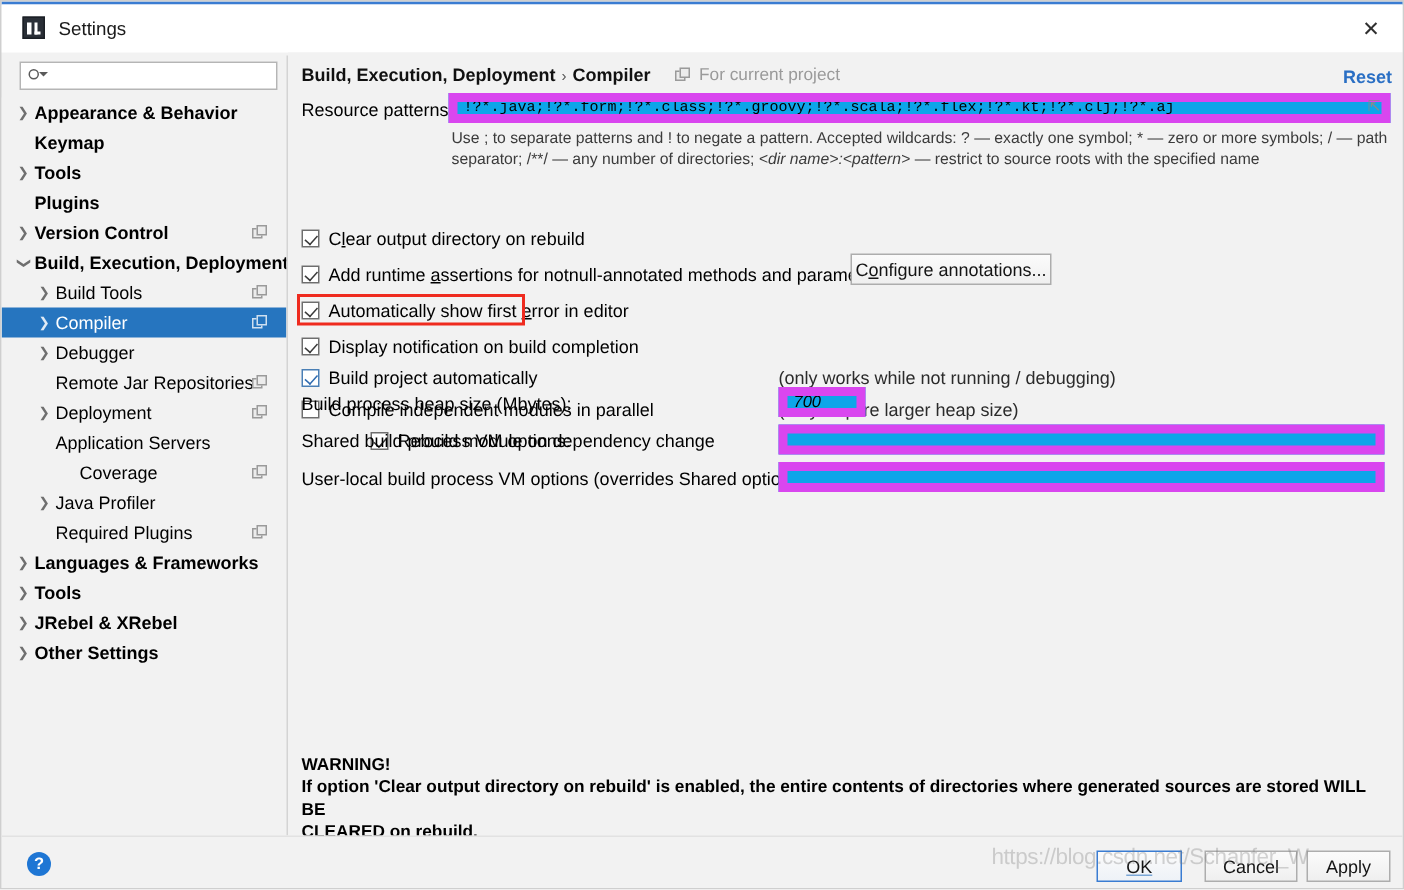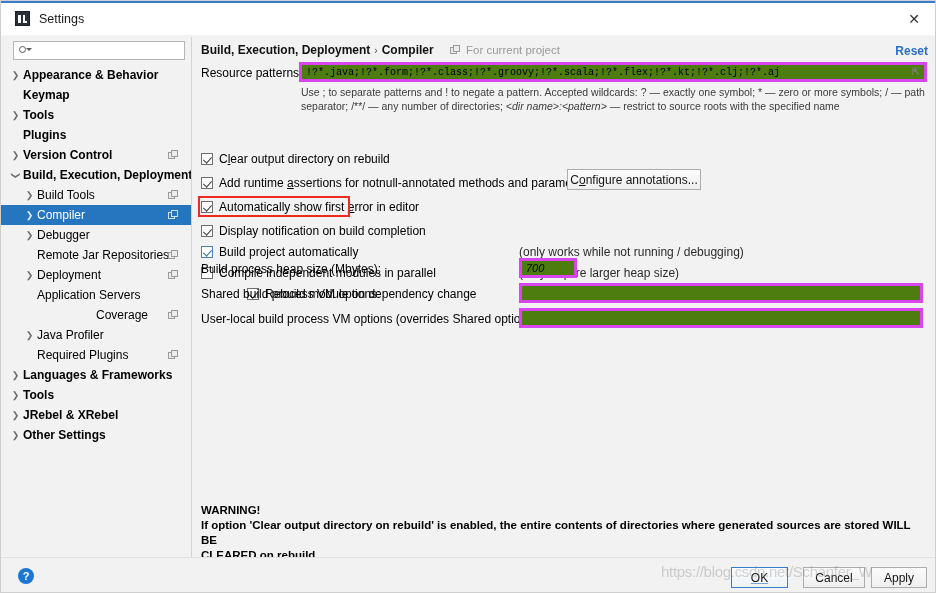--- a/index.html
+++ b/index.html
@@ -235,22 +235,22 @@
   }
 
   .row-label {
     position: absolute;
     font-size: 12px;
     color: #000;
     white-space: nowrap;
   }
   .field {
     position: absolute;
-    background: #4d7c0f;
-    border: 3px solid #d946ef;
+    background: #0ea5e9;
+    border: 6px solid #d946ef;
     box-sizing: border-box;
     font-family: "Liberation Sans", sans-serif;
     font-size: 11px;
     color: #000;
     padding: 0 4px;
     outline: none;
   }
   .patterns-field {
     left: 107px; top: 27px;
     width: 628px; height: 20px;
@@ -486,21 +486,21 @@
         <span class="lbl">Deployment</span>
         <span class="cfg-icon">
           <span class="sq1"></span>
           <span class="sq2"></span>
         </span>
       </div>
       <div class="tree-item" style="padding-left: 22px;">
         <span class="arrow"></span>
         <span class="lbl">Application Servers</span>
       </div>
-      <div class="tree-item" style="padding-left: 38px; justify-content: center;">
+      <div class="tree-item" style="padding-left: 38px;">
         <span class="arrow"></span>
         <span class="lbl">Coverage</span>
         <span class="cfg-icon">
           <span class="sq1"></span>
           <span class="sq2"></span>
         </span>
       </div>
       <div class="tree-item" style="padding-left: 22px;">
         <span class="arrow">❯</span>
         <span class="lbl">Java Profiler</span>

